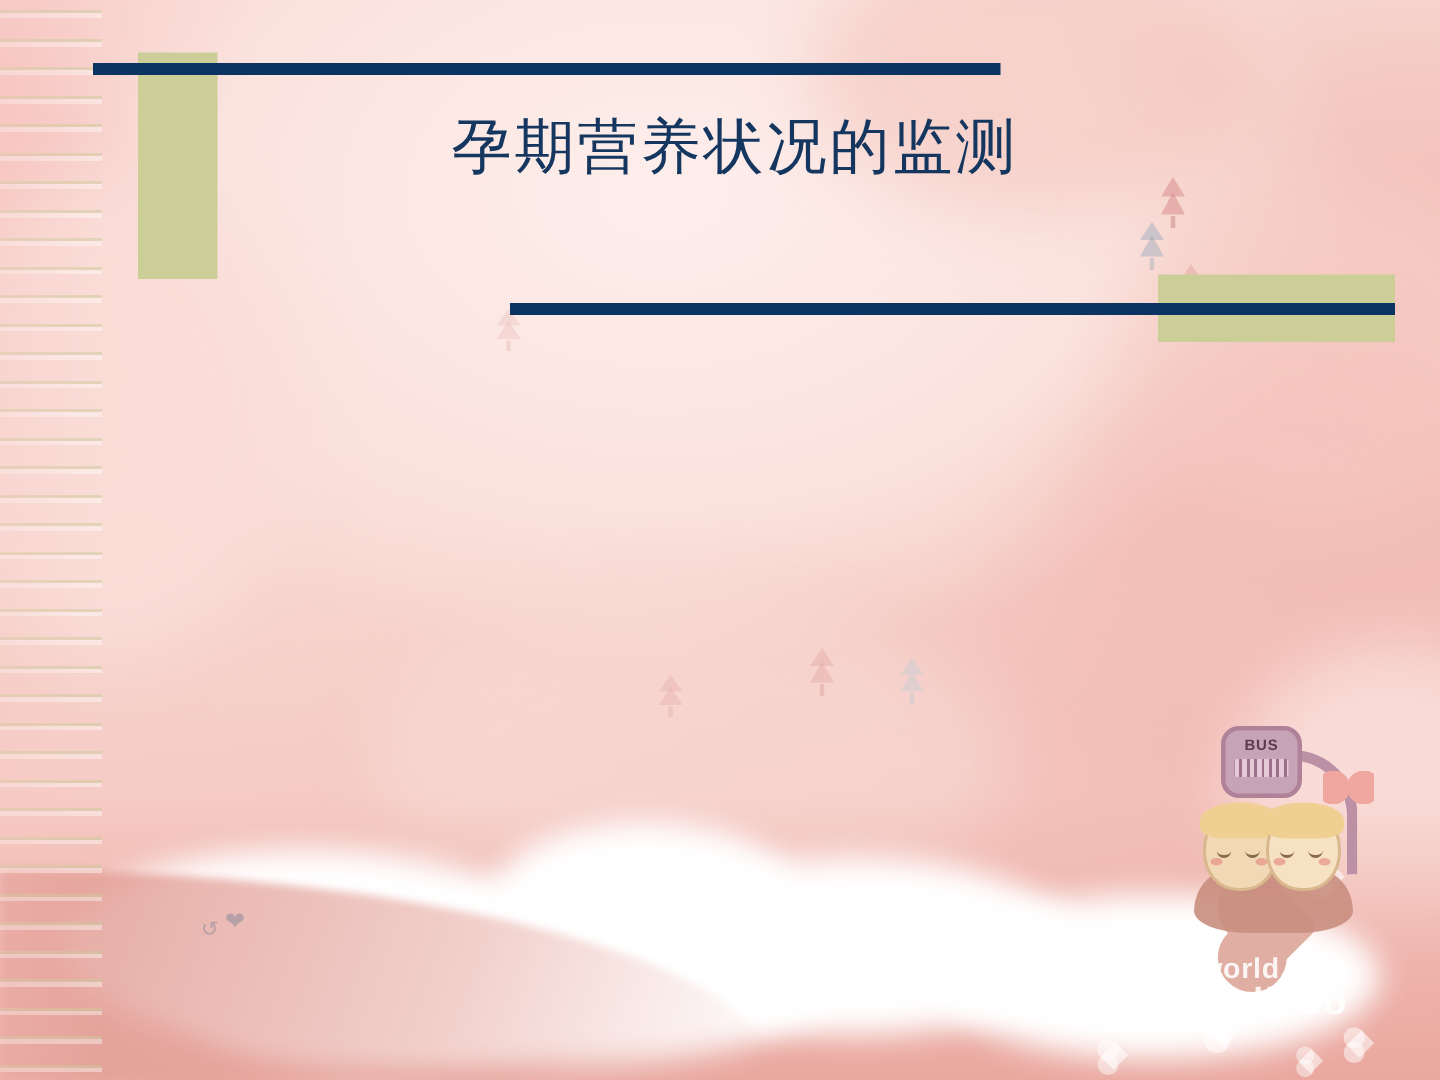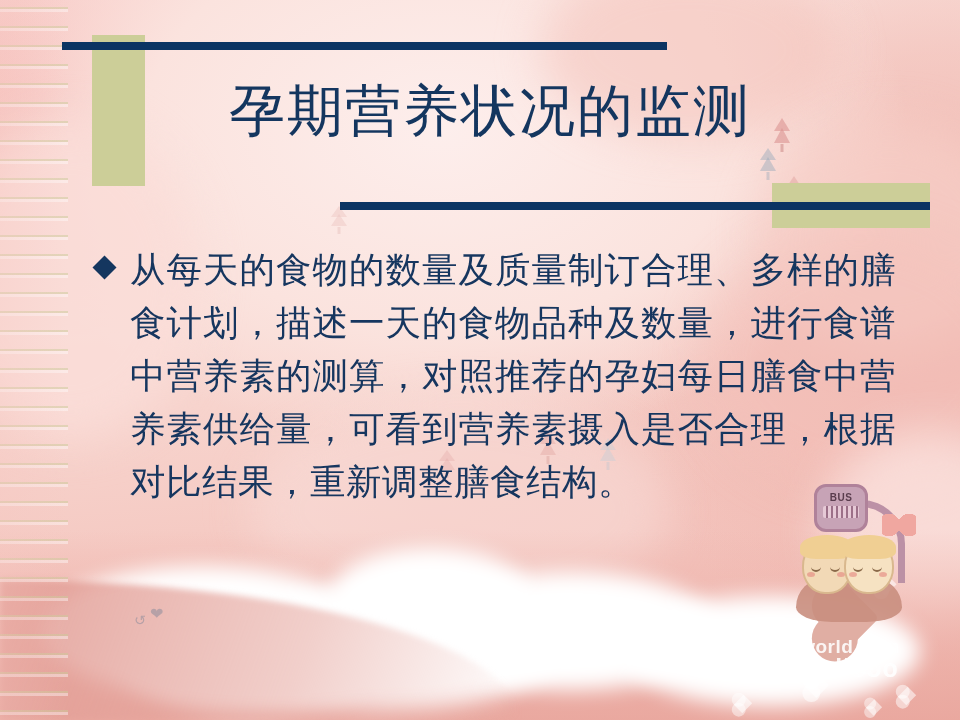--- a/index.html
+++ b/index.html
@@ -120,25 +120,25 @@
   .navy-bottom { left: 340px; top: 202px; width: 590px; height: 8px; }
 
   
   .title {
     position: absolute;
     left: 140px;
     top: 78px;
     width: 700px;
     text-align: center;
     color: #14365f;
-    font-size: 56px;
+    font-size: 40px;
     line-height: 1.18;
     letter-spacing: 2px;
     white-space: nowrap;
-    font-family: Liberation Sans, sans-serif;
+    font-family: Liberation Mono, monospace;
   }
 
   
   .body-block {
     position: absolute;
     left: 96px;
     top: 244px;
     width: 800px;
   }
   .bullet-row {
@@ -419,26 +419,20 @@
     <span class="trunk" style="top:21px;height:7px;background:rgba(230,190,186,0.45);"></span>
   </div>
 
   <div class="olive-rect olive-left"></div>
   <div class="navy-bar  navy-top"></div>
   <div class="olive-rect olive-right"></div>
   <div class="navy-bar  navy-bottom"></div>
 
   <div class="title">孕期营养状况的监测</div>
 
-  <div class="body-block">
-    <div class="bullet-row">
-      <span class="bullet-mark"></span>
-      <span class="bullet-text">从每天的食物的数量及质量制订合理、多样的膳食计划，描述一天的食物品种及数量，进行食谱中营养素的测算，对照推荐的孕妇每日膳食中营养素供给量，可看到营养素摄入是否合理，根据对比结果，重新调整膳食结构。</span>
-    </div>
-  </div>
 
   <div class="heart" style="left:878px; top:578px; width:16px; height:14px;">
     <i style="width:16px;height:16px;left:-8px;top:0;position:absolute;border-radius:50%;background:rgba(255,255,255,0.55);"></i>
     <i style="width:16px;height:16px;left:0;top:-8px;position:absolute;border-radius:50%;background:rgba(255,255,255,0.55);"></i>
   </div>
   <div class="heart" style="left:778px; top:628px; width:14px; height:12px;">
     <i style="width:14px;height:14px;left:-7px;top:0;position:absolute;border-radius:50%;background:rgba(255,255,255,0.5);"></i>
     <i style="width:14px;height:14px;left:0;top:-7px;position:absolute;border-radius:50%;background:rgba(255,255,255,0.5);"></i>
   </div>
   <div class="heart" style="left:808px; top:678px; width:18px; height:16px;">

